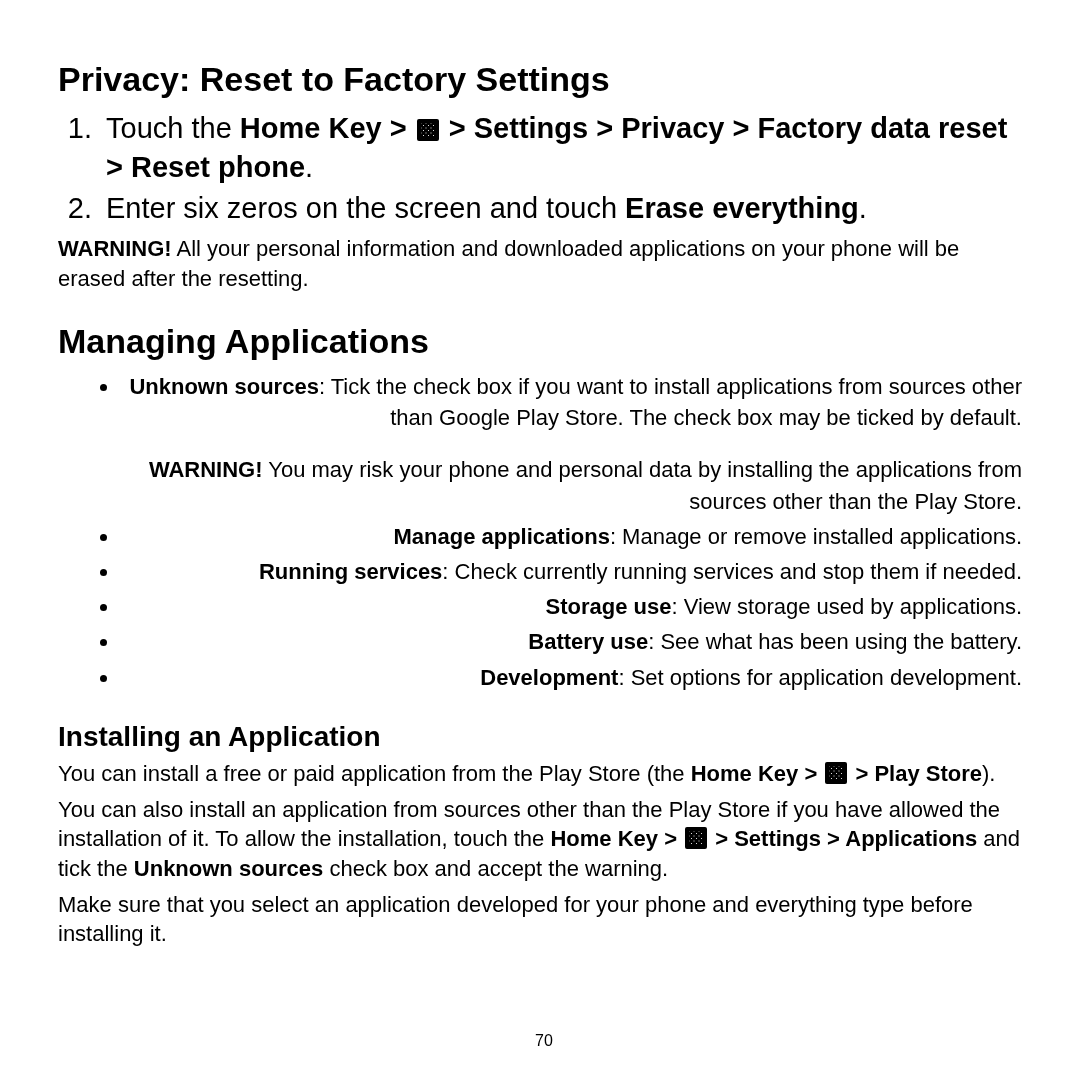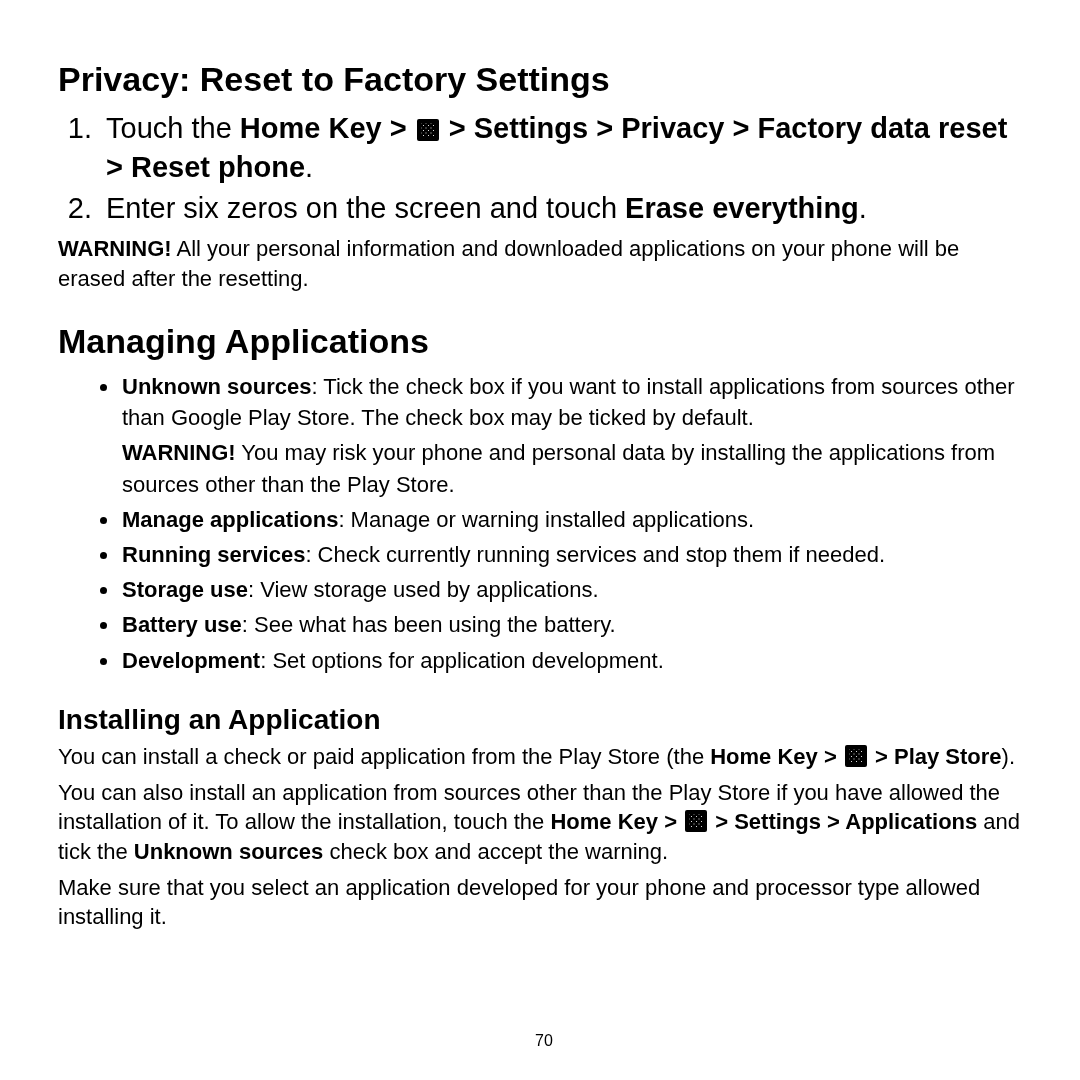--- a/index.html
+++ b/index.html
@@ -46,20 +46,21 @@
   ul.bullets {
     list-style: disc;
     margin: 6px 0 6px 0;
     padding-left: 62px;
     font-size: 22px;
     line-height: 1.42;
   }
   ul.bullets li {
     padding-left: 2px;
     margin-bottom: 4px;
+    text-align: right;
   }
   .bold { font-weight: bold; }
   .icon-box {
     display: inline-block;
     width: 22px;
     height: 22px;
     background: #000;
     vertical-align: -3px;
     border-radius: 2px;
     margin: 0 2px;
@@ -78,21 +79,21 @@
   }
   .page-number {
     position: absolute;
     bottom: 30px;
     left: 4px;
     width: 100%;
     text-align: center;
     font-size: 16px;
   }
   .sub-warning {
-    margin-top: 4px;
+    margin-top: 21px;
   }
 </style>
 </head>
 <body>
 
 <div class="page">
 
   <h1>Privacy: Reset to Factory Settings</h1>
 
   <ol>
@@ -112,42 +113,42 @@
 
 
   <ul class="bullets">
     <li>
       <span class="bold">Unknown sources</span><span>: Tick the check box if you want to install applications from sources other than Google Play Store. The check box may be ticked by default.</span>
       <div class="sub-warning">
         <span class="bold">WARNING!</span><span> You may risk your phone and personal data by installing the applications from sources other than the Play Store.</span>
       </div>
     </li>
     <li>
-      <span class="bold">Manage applications</span><span>: Manage or warning installed applications.</span>
+      <span class="bold">Manage applications</span><span>: Manage or remove installed applications.</span>
     </li>
     <li>
       <span class="bold">Running services</span><span>: Check currently running services and stop them if needed.</span>
     </li>
     <li>
       <span class="bold">Storage use</span><span>: View storage used by applications.</span>
     </li>
     <li>
       <span class="bold">Battery use</span><span>: See what has been using the battery.</span>
     </li>
     <li>
       <span class="bold">Development</span><span>: Set options for application development.</span>
     </li>
   </ul>
 
   <h2>Installing an Application</h2>
 
   <p class="body-text">
-    <span>You can install a check or paid application from the Play Store (the </span><span class="bold">Home Key &gt; </span><span class="icon-box"></span><span class="bold"> &gt; Play Store</span><span>).</span>
+    <span>You can install a free or paid application from the Play Store (the </span><span class="bold">Home Key &gt; </span><span class="icon-box"></span><span class="bold"> &gt; Play Store</span><span>).</span>
   </p>
 
   <p class="body-text">
     <span>You can also install an application from sources other than the Play Store if you have allowed the installation of it. To allow the installation, touch the </span><span class="bold">Home Key &gt; </span><span class="icon-box"></span><span class="bold"> &gt; Settings &gt; Applications</span><span> and tick the </span><span class="bold">Unknown sources</span><span> check box and accept the warning.</span>
   </p>
 
-  <p class="body-text">Make sure that you select an application developed for your phone and processor type allowed installing it.</p>
+  <p class="body-text">Make sure that you select an application developed for your phone and everything type before installing it.</p>
 
   <div class="page-number">70</div>
 </div>
 
 </body></html>

